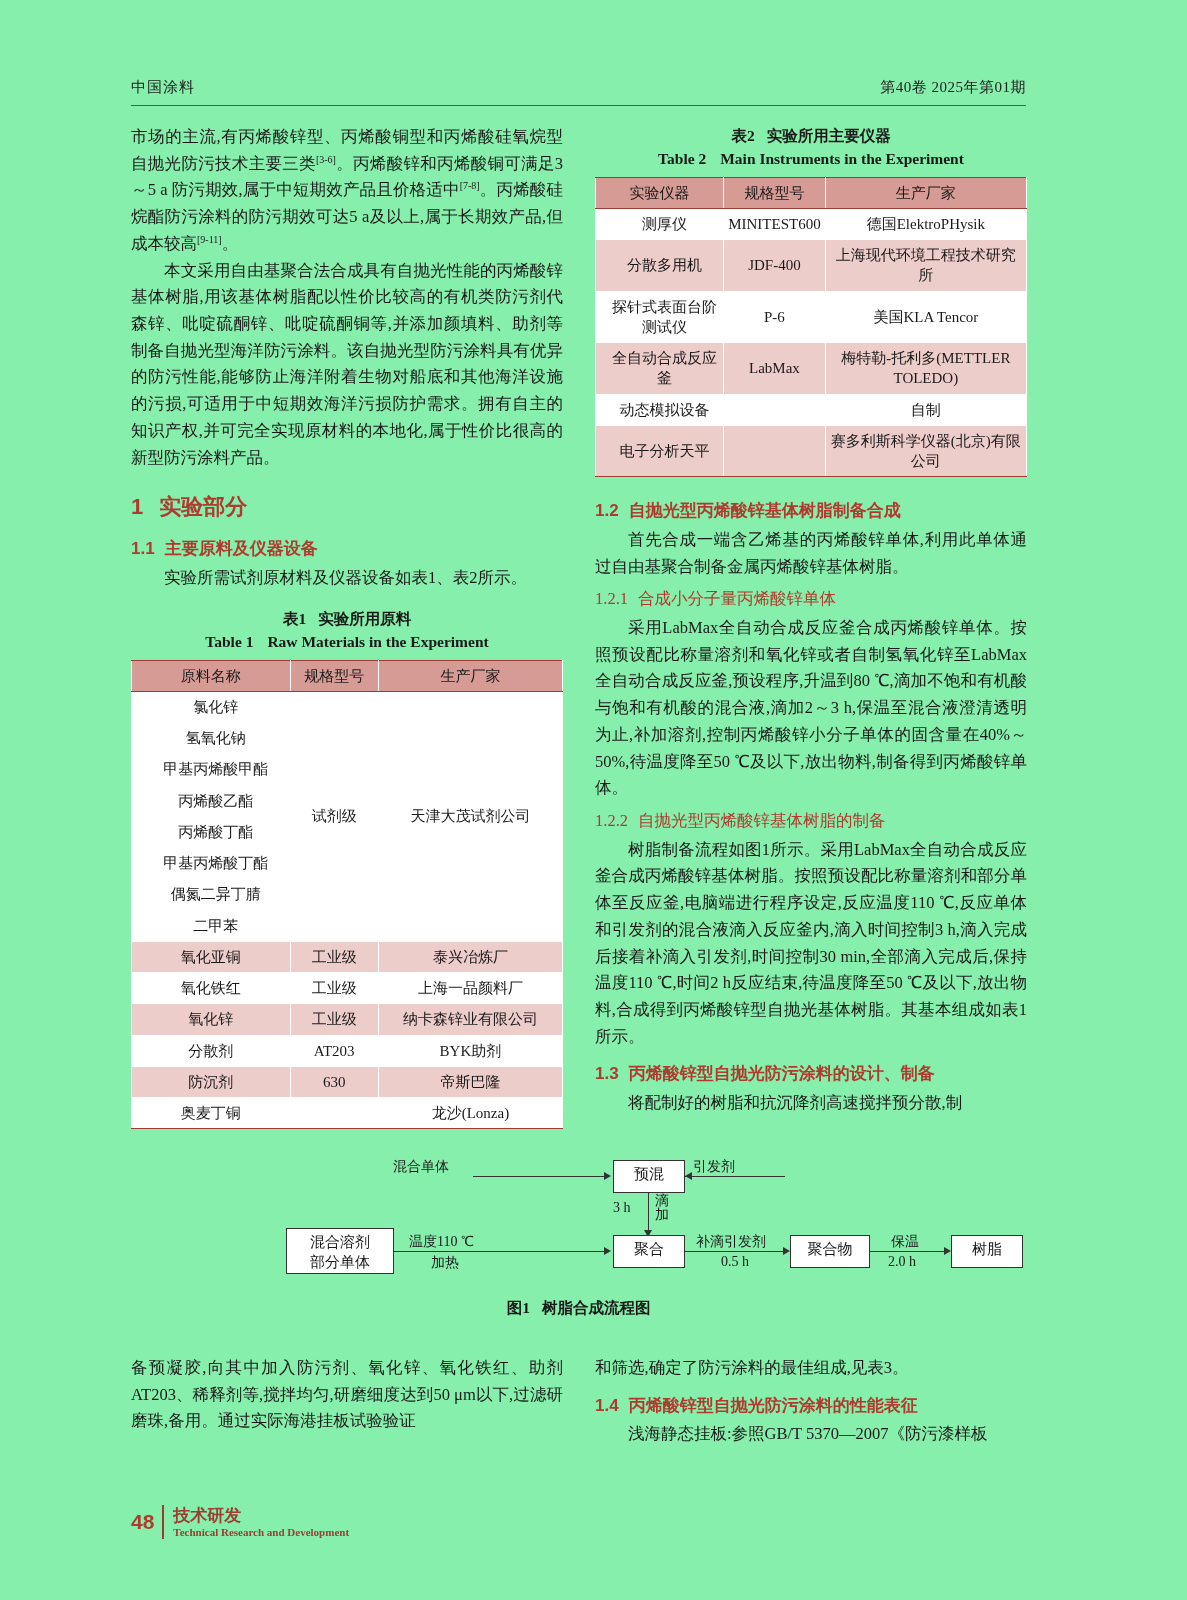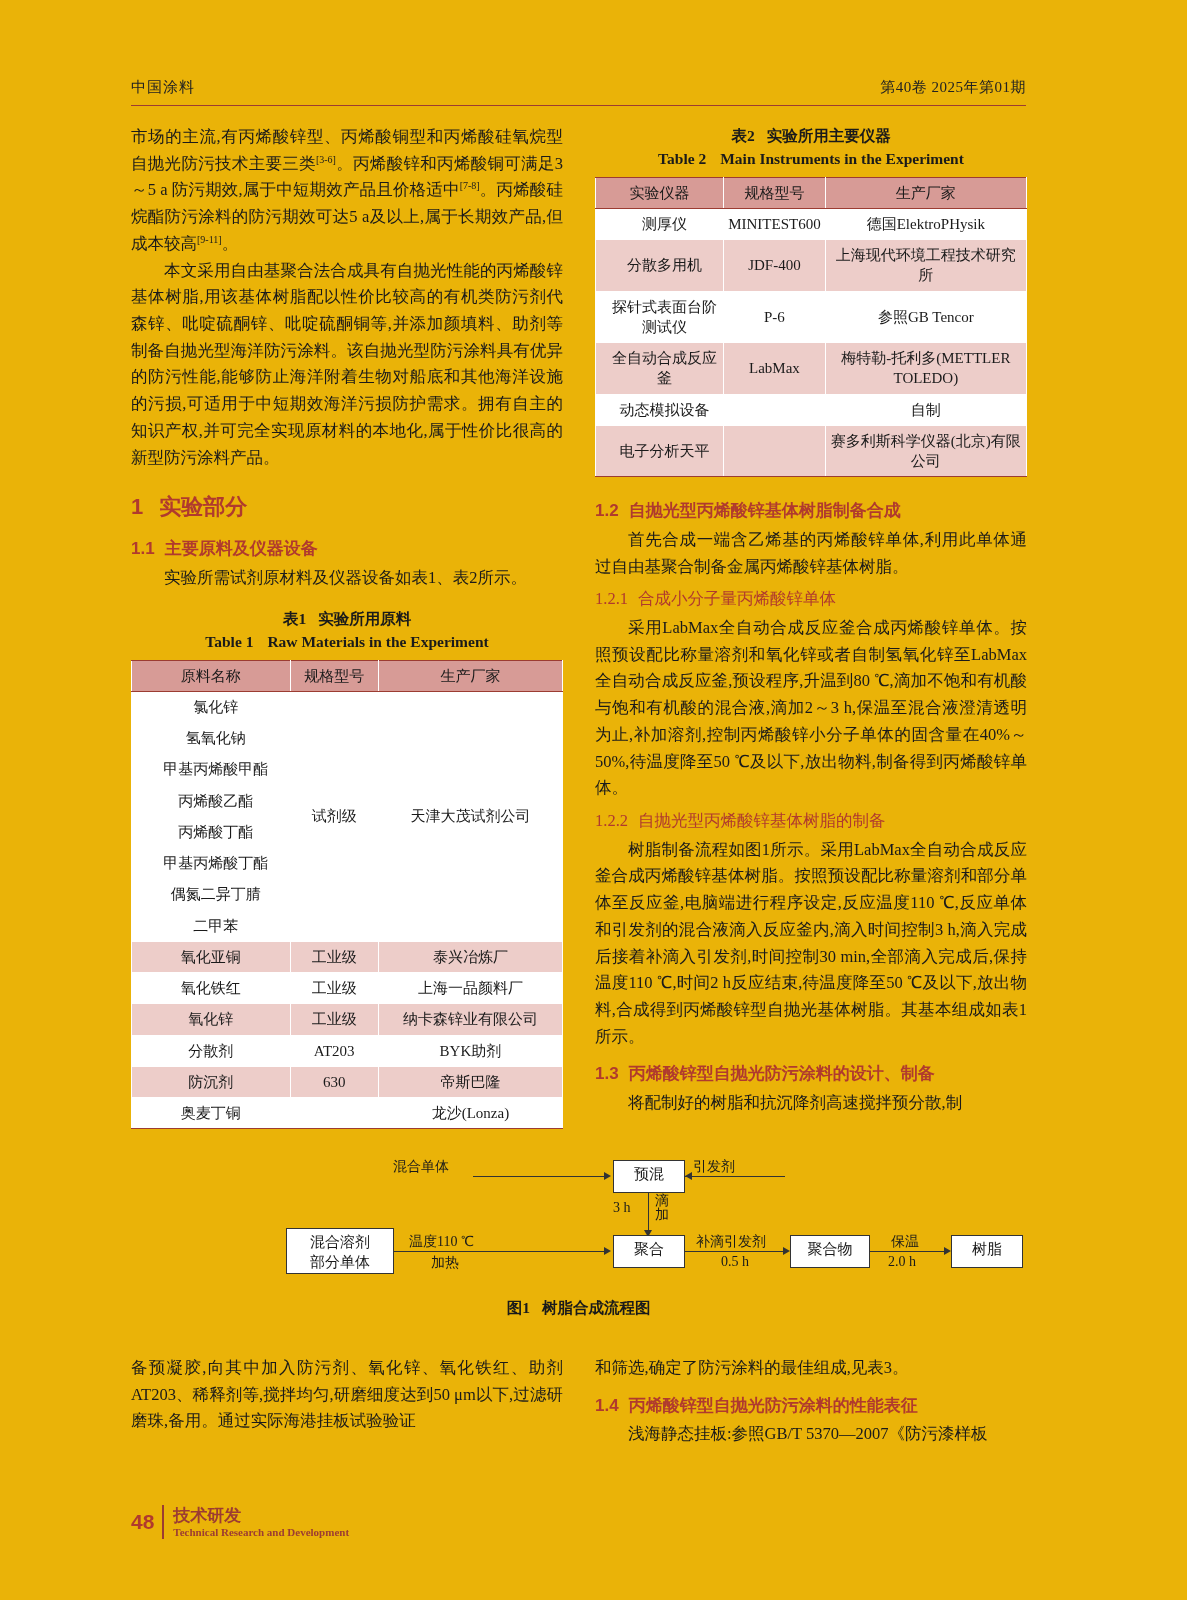--- a/index.html
+++ b/index.html
@@ -4,21 +4,21 @@
 <style>
   html, body {
     margin: 0;
     padding: 0;
     background: #ffffff;
   }
   .page {
     position: relative;
     width: 1187px;
     height: 1600px;
-    background: #eab308;
+    background: #86efac;
     font-family: "Liberation Serif", serif;
     color: #1a1a1a;
     box-sizing: border-box;
   }
   
   .header {
     position: absolute;
     top: 78px;
     left: 131px;
     width: 895px;
@@ -333,21 +333,21 @@
           <td>德国ElektroPHysik</td>
         </tr>
         <tr class="alt">
           <td class="left">分散多用机</td>
           <td>JDF-400</td>
           <td>上海现代环境工程技术研究所</td>
         </tr>
         <tr>
           <td class="left">探针式表面台阶测试仪</td>
           <td>P-6</td>
-          <td>参照GB Tencor</td>
+          <td>美国KLA Tencor</td>
         </tr>
         <tr class="alt">
           <td class="left">全自动合成反应釜</td>
           <td>LabMax</td>
           <td>梅特勒-托利多(METTLER TOLEDO)</td>
         </tr>
         <tr>
           <td class="left">动态模拟设备</td>
           <td></td>
           <td>自制</td>

